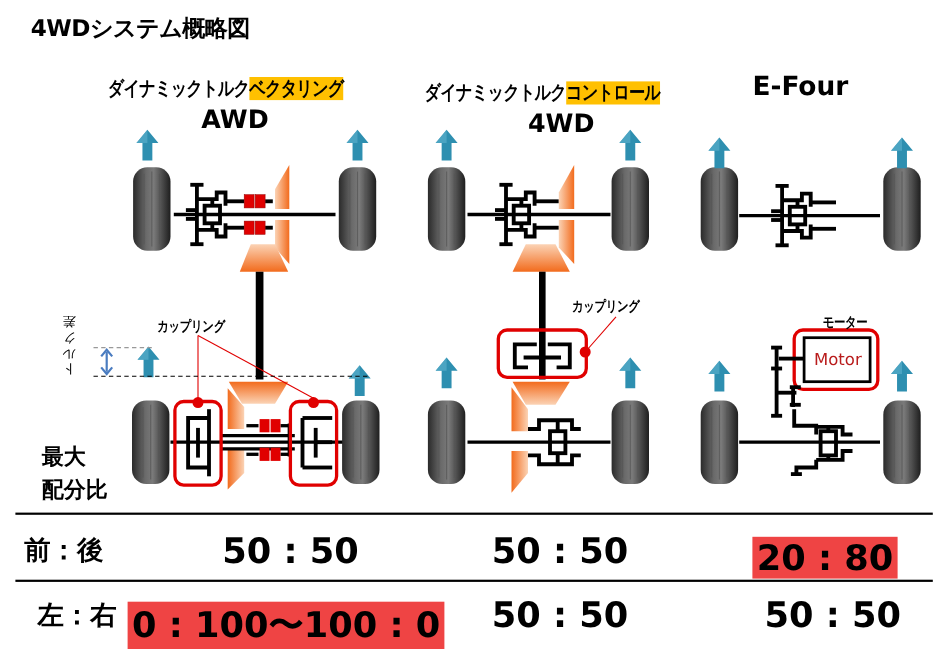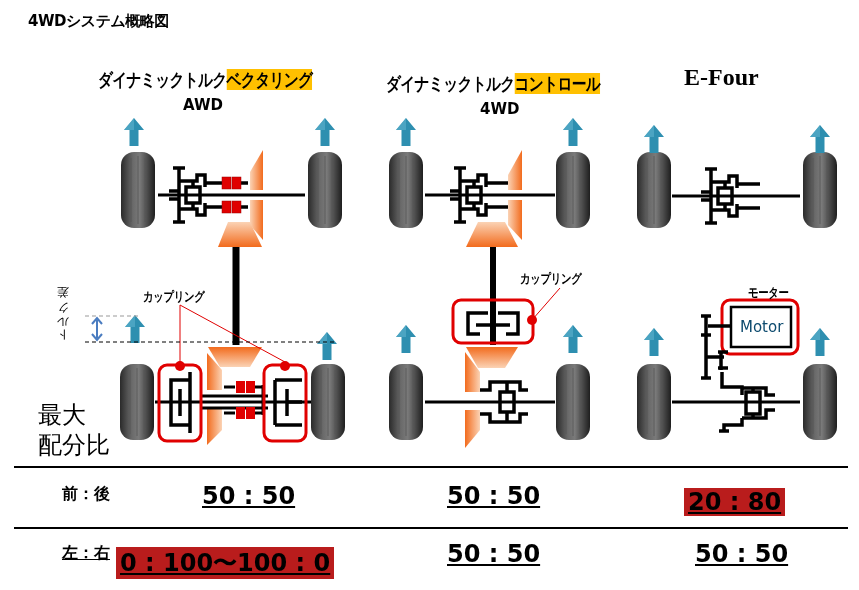--- a/index.html
+++ b/index.html
@@ -1,32 +1,32 @@
 <!DOCTYPE html>
 <html><head>
 <meta charset="utf-8">
 <style>
   html, body { margin:0; padding:0; background:#ffffff; }
   body { width:859px; height:590px; position:relative; overflow:hidden;
          font-family:"DejaVu Sans", "Liberation Sans", sans-serif; color:#000; }
   .abs { position:absolute; }
-  .title { left:28px; top:12px; font-size:15px; font-weight:bold; letter-spacing:-0.5px; }
+  .title { left:28px; top:12px; font-size:21px; font-weight:bold; letter-spacing:-0.5px; }
   .sys-name { font-size:18px; font-weight:bold; white-space:nowrap; letter-spacing:-1px; transform:scaleX(0.82); transform-origin:left top; }
   .hl { background:#FFC000; }
-  .sys-sub { font-size:15px; font-weight:bold; white-space:nowrap; }
-  .efour { font-size:24px; font-weight:bold;font-family:Liberation Serif, serif; }
+  .sys-sub { font-size:23px; font-weight:bold; white-space:nowrap; }
+  .efour { font-size:24px; font-weight:bold; }
   svg.diagram { position:absolute; left:0; top:0; }
   .label-sm { font-size:13px; font-weight:bold; white-space:nowrap; transform:scaleX(0.8); transform-origin:left top; letter-spacing:-0.5px; }
   .torque-diff { font-size:12px; writing-mode:vertical-rl; transform:rotate(180deg); white-space:nowrap; }
-  .maxratio { font-size:24px; font-weight:normal; line-height:30px; }
-  .row-label { font-size:16px; font-weight:bold;margin-left:40px; }
-  .val { font-size:24px; font-weight:bold; white-space:nowrap; padding:0 4px;text-decoration:underline; }
-  .val.hl { background:#b91c1c; }
+  .maxratio { font-size:20px; font-weight:bold; line-height:30px; }
+  .row-label { font-size:24px; font-weight:bold; }
+  .val { font-size:32px; font-weight:bold; white-space:nowrap; padding:0 4px; }
+  .val.hl { background:#ef4444; }
   .hr { height:2px; background:#000; left:14px; width:834px; }
-  .motor-text { font-size:15px; color:#0c4a6e; }
+  .motor-text { font-size:15px; color:#b91c1c; }
 </style>
 </head>
 <body>
 
 <div class="abs title">4WDシステム概略図</div>
 
 <div class="abs sys-name" style="left:98px; top:68px;">
   <span>ダイナミックトルク</span><span class="hl">ベクタリング</span>
 </div>
 <div class="abs sys-sub" style="left:183px; top:96px;">AWD</div>
@@ -286,16 +286,16 @@
 </div>
 
 <div class="abs hr" style="top:466px;"></div>
 <div class="abs hr" style="top:527px;"></div>
 
 <div class="abs row-label" style="left:22px; top:484px;">前：後</div>
 <div class="abs val" style="left:198px; top:482px;">50 : 50</div>
 <div class="abs val" style="left:443px; top:482px;">50 : 50</div>
 <div class="abs val hl" style="left:684px; top:488px;">20 : 80</div>
 
-<div class="abs row-label" style="left:22px; top:543px;text-decoration:underline;">左：右</div>
+<div class="abs row-label" style="left:34px; top:543px;">左：右</div>
 <div class="abs val hl" style="left:116px; top:547px;">0 : 100〜100 : 0</div>
 <div class="abs val" style="left:443px; top:540px;">50 : 50</div>
 <div class="abs val" style="left:691px; top:540px;">50 : 50</div>
 
 </body></html>

